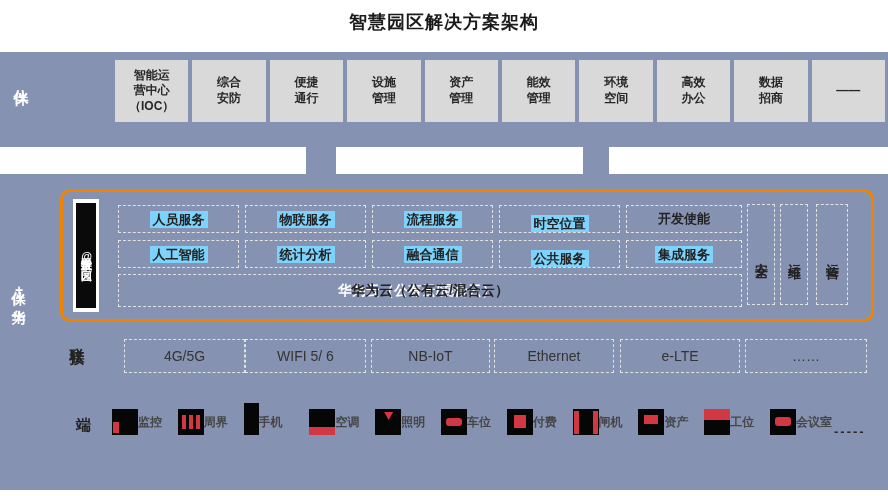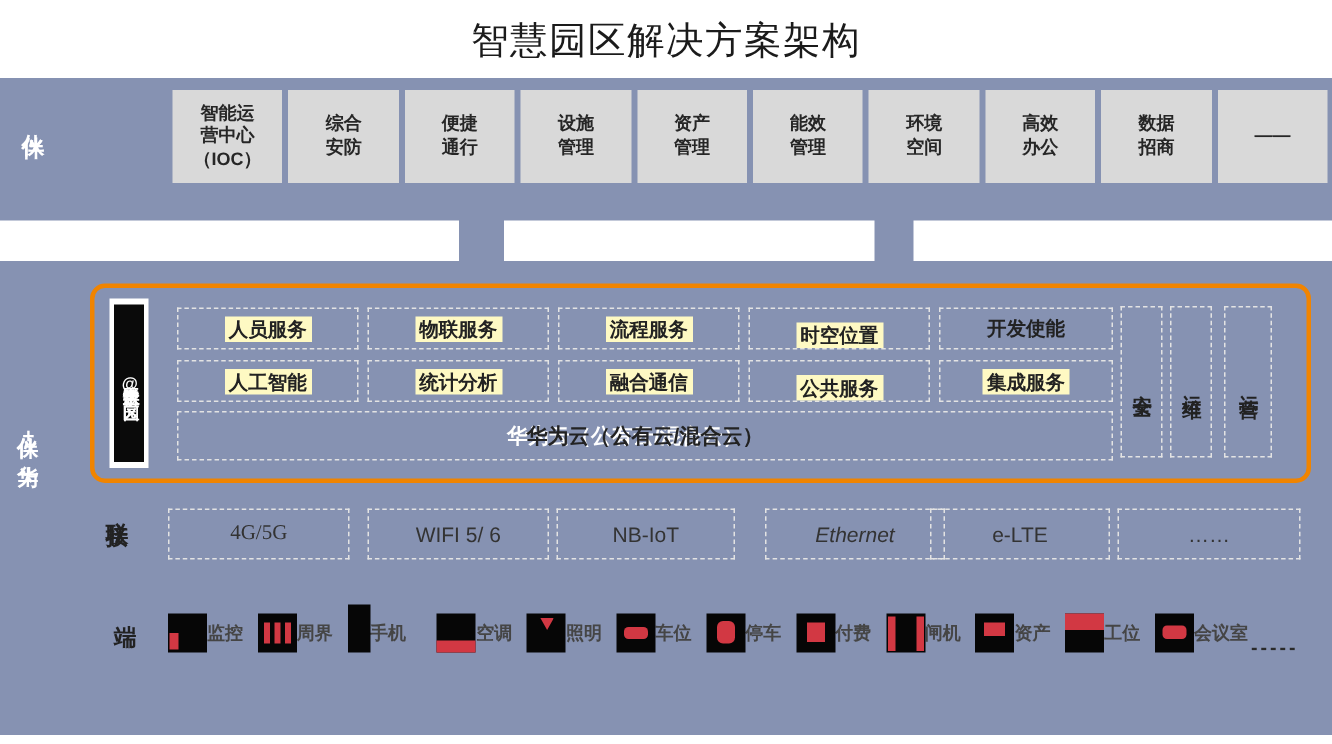--- a/index.html
+++ b/index.html
@@ -6,21 +6,21 @@
   body{
     width:888px;height:496px;position:relative;overflow:hidden;
     background:#ffffff;
     font-family:"Liberation Sans",sans-serif;
     -webkit-font-smoothing:antialiased;
   }
   .abs{position:absolute;}
   
   .title{
     left:0;top:10px;width:888px;text-align:center;
-    font-size:25px;font-weight:normal;color:#1b1b1b;letter-spacing:1px;
+    font-size:18px;font-weight:bold;color:#1b1b1b;letter-spacing:1px;
   }
   
   .band{left:0;top:52px;width:888px;height:438px;background:#8692B2;}
   
   .vtext{
     writing-mode:vertical-rl;text-orientation:upright;
     letter-spacing:2px;line-height:1;
   }
   .partner{left:14px;top:77px;height:60px;color:#ffffff;font-size:15px;font-weight:bold;}
   .partner-hw{left:12px;top:280px;height:92px;color:#ffffff;font-size:14px;font-weight:bold;letter-spacing:1px;}
@@ -46,21 +46,21 @@
   }
   .plat-strip{left:73px;top:199px;width:26px;height:113px;background:#ffffff;}
   .plat-black{left:76px;top:203px;width:20px;height:105px;background:#0a0a0a;
     display:flex;align-items:center;justify-content:center;}
   .plat-label{color:#ffffff;font-size:11px;font-weight:bold;letter-spacing:0;
     writing-mode:vertical-rl;text-orientation:upright;line-height:1;}
   .dash-box{
     border:1px dashed #e3e3e3;display:flex;align-items:center;justify-content:center;
   }
   .svc{height:26px;font-size:13px;font-weight:bold;color:#222;}
-  .svc .hl{background:#fef9c3;padding:0 3px;line-height:17px;}
+  .svc .hl{background:#7dd3fc;padding:0 3px;line-height:17px;}
   .svc .plain{padding:0 3px;}
   .c1{left:118px;width:119px;}
   .c2{left:245px;width:119px;justify-content:center;}
   .c3{left:372px;width:119px;}
   .c4{left:499px;width:119px;align-items:flex-end;}
   .c5{left:626px;width:114px;}
   .r1{top:205px;}
   .r2{top:240px;}
   .cloud{left:118px;top:274px;width:622px;height:31px;font-size:14px;font-weight:bold;color:#222;}
   .cloud-wrap{position:relative;display:inline-block;}
@@ -68,24 +68,24 @@
   .cloud-main{position:relative;color:#222;white-space:nowrap;}
   .pillar{
     top:204px;height:99px;writing-mode:vertical-rl;text-orientation:upright;
     font-size:13px;font-weight:bold;color:#222;letter-spacing:3px;
   }
   .p1{left:747px;width:26px;}
   .p2{left:780px;width:26px;}
   .p3{left:816px;width:30px;}
   
   .conn{top:339px;height:32px;font-size:14px;color:#333;}
-  .k1{left:112px;width:119px;font-family:Liberation Serif, serif;}
+  .k1{left:124px;width:119px;}
   .k2{left:245px;width:119px;}
   .k3{left:371px;width:117px;}
-  .k4{left:510px;width:118px;font-style:italic;}
+  .k4{left:494px;width:118px;}
   .k5{left:620px;width:118px;}
   .k6{left:745px;width:120px;}
   
   .devices{left:112px;top:402px;width:706px;display:flex;justify-content:space-between;}
   .dev{width:48px;display:flex;align-items:center;}
   .dev-icon-box{height:33px;display:flex;align-items:flex-end;justify-content:center;}
   .dev-label{margin-top:7px;font-size:12px;font-weight:bold;color:#454545;white-space:nowrap;}
   .ic{position:relative;width:26px;height:26px;background:#060606;}
   .ic::after{content:"";position:absolute;background:#D23843;}
   .ic-cam::after{left:1px;bottom:2px;width:6px;height:11px;}
@@ -233,26 +233,20 @@
     <span class="dev-label">照明</span>
   </div>
   <div class="dev">
     <div class="dev-icon-box">
         <span class="ic ic-spot"></span>
       </div>
     <span class="dev-label">车位</span>
   </div>
   <div class="dev">
     <div class="dev-icon-box">
-        <span class="ic ic-park"></span>
-      </div>
-    <span class="dev-label">停车</span>
-  </div>
-  <div class="dev">
-    <div class="dev-icon-box">
         <span class="ic ic-pay"></span>
       </div>
     <span class="dev-label">付费</span>
   </div>
   <div class="dev">
     <div class="dev-icon-box">
         <span class="ic ic-gate"></span>
       </div>
     <span class="dev-label">闸机</span>
   </div>

